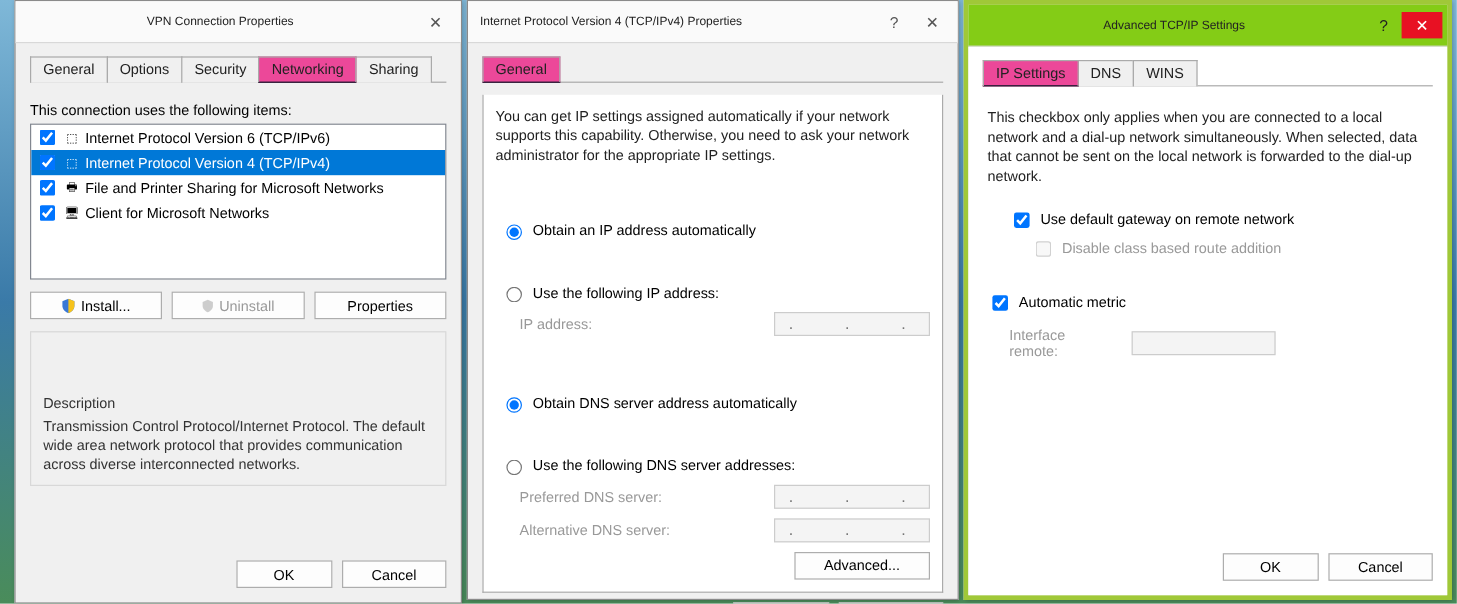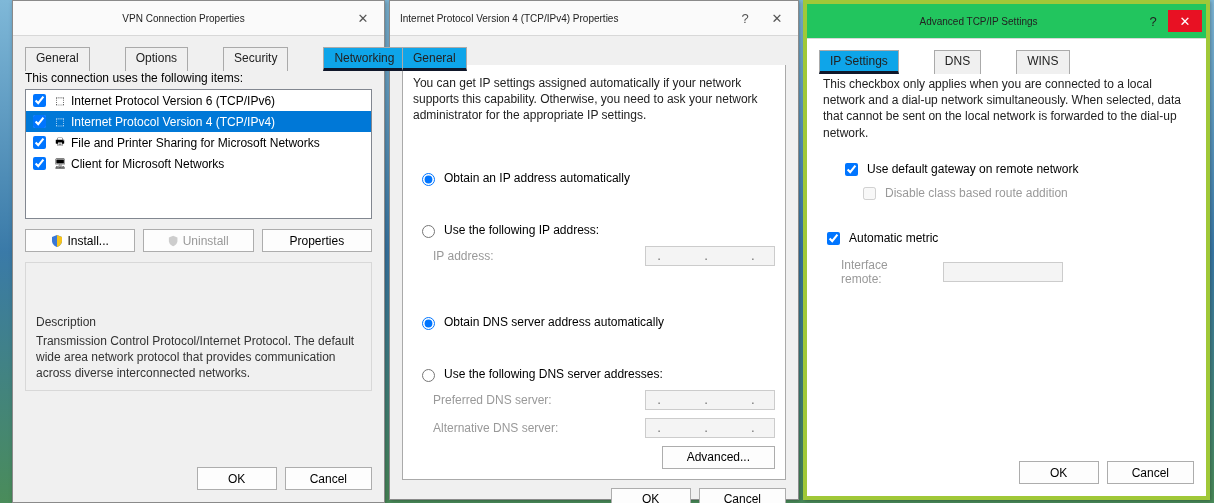--- a/index.html
+++ b/index.html
@@ -23,21 +23,21 @@
   }
   .titlebar {
     display: flex;
     align-items: center;
     justify-content: space-between;
     padding: 6px 4px 6px 10px;
     background: #fafafa;
     border-bottom: 1px solid #d8d8d8;
   }
   .titlebar.green {
-    background: #22c55e;
+    background: #84cc16;
     color: #000;
   }
   .title-text {
     font-size: 10px;
     color: #222;
     flex: 1;
     text-align: center;
   }
   .title-text.left { text-align: left; }
   .title-controls { display: flex; gap: 0; }
@@ -58,38 +58,37 @@
   .title-btn.help { width: 26px; }
   .body {
     padding: 10px 12px 12px 12px;
     flex: 1;
     display: flex;
     flex-direction: column;
   }
   .tabs {
     display: flex;
     border-bottom: 1px solid #aaa;
-    margin-bottom: 3px;
-    gap: 36px;
+    margin-bottom: 19px;
   }
   .tab {
     padding: 3px 10px;
     border: 1px solid #aaa;
     border-bottom: none;
     background: #f0f0f0;
     margin-right: -1px;
     cursor: pointer;
     font-size: 12px;
     color: #222;
     position: relative;
     top: 1px;
   }
   .tab.active {
-    background: #0ea5e9;
-    border-bottom: 3px solid #0f172a;
+    background: #ec4899;
+    border-bottom: 1px solid #0f172a;
     z-index: 2;
   }
   .tab-panel {
     background: #fff;
     border: 1px solid #aaa;
     border-top: none;
     padding: 10px;
     flex: 1;
     display: flex;
     flex-direction: column;

